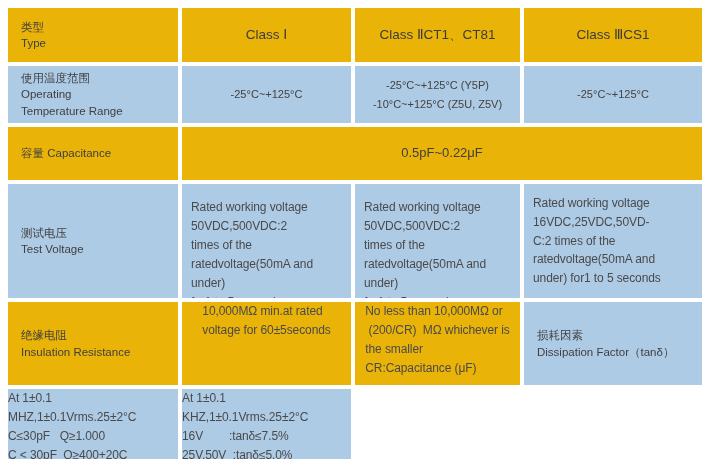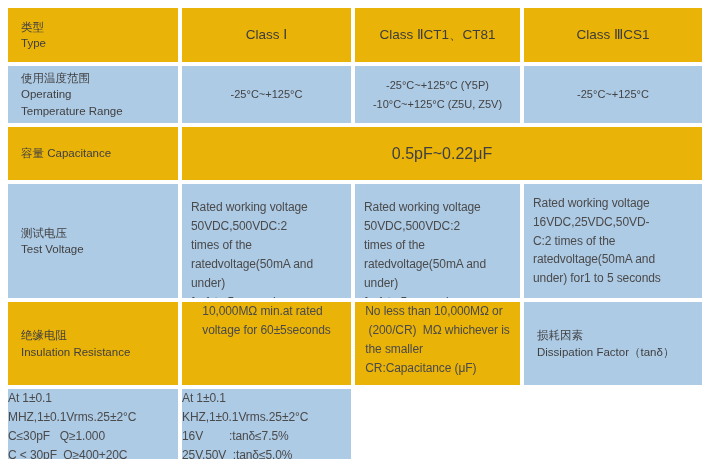--- a/index.html
+++ b/index.html
@@ -26,21 +26,21 @@
     font-size:11.5px;line-height:1.42;color:#3f3f3f;
   }
   .header-cell{
     display:flex;flex-direction:row;align-items:center;justify-content:center;
     font-size:13.5px;line-height:1.3;color:#3c3c3c;text-align:center;
   }
   .center-cell{
     display:flex;align-items:center;justify-content:center;
     font-size:11px;line-height:1.7;text-align:center;color:#424242;
   }
-  .cap-cell{grid-column:2/5;font-size:16px;color:#3f3f3f;}
+  .cap-cell{grid-column:2/5;font-size:13px;color:#3f3f3f;}
   .small{font-size:12px;line-height:1.58;letter-spacing:-0.1px;color:#4a4a4a;}
   .tv-top{padding:14px 2px 0 9px;}
   .v-center{display:flex;align-items:center;padding-left:9px;padding-right:12px;}
   .block-center{display:flex;align-items:flex-start;justify-content:center;}
   .block-center > span{text-align:left;white-space:pre-wrap;}
 </style>
 </head>
 <body>
 
 <div class="spec-table">

